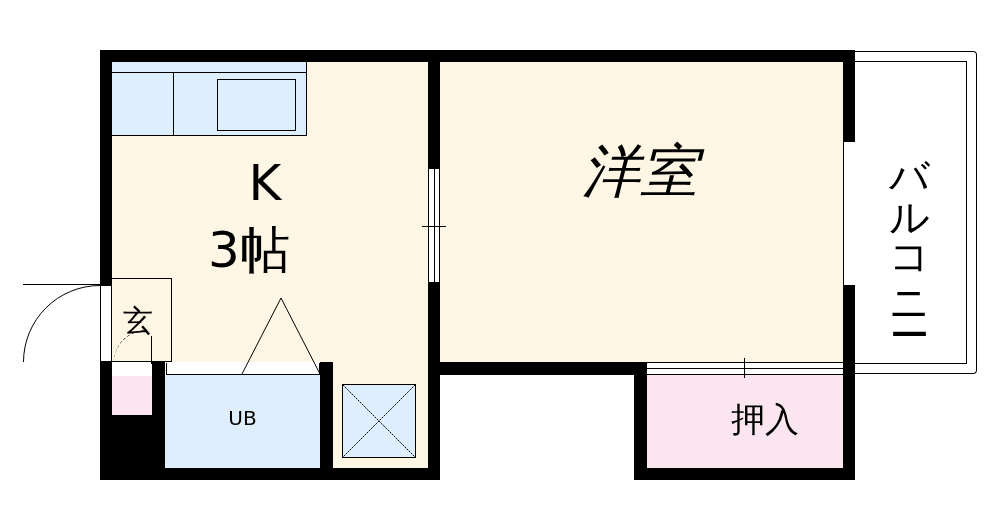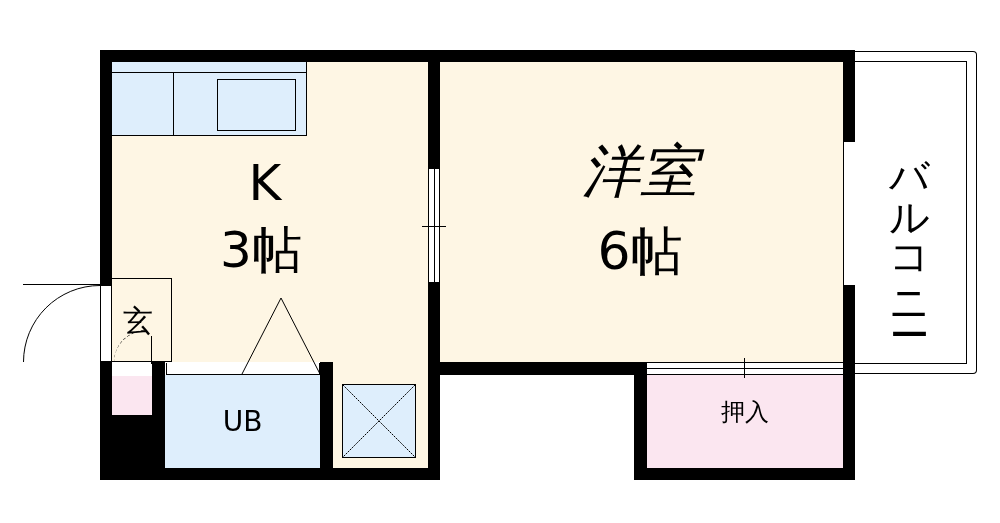--- a/index.html
+++ b/index.html
@@ -40,36 +40,36 @@
   <div class="abs" style="left:114px;top:330px;width:64px;height:64px;border-top:1px dashed #000;border-radius:50% 0 0 0;clip-path:inset(0 50% 50% 0);"></div>
   <div class="abs" style="left:151px;top:336px;width:1px;height:28px;background:#000;"></div>
 
   <div class="abs white" style="left:100px;top:285px;width:12px;height:77px;border:1px solid #000;"></div>
   <div class="abs" style="left:23px;top:285px;width:154px;height:154px;border:1px solid #000;border-radius:50%;clip-path:inset(0 50% 50% 0);"></div>
   <div class="abs" style="left:23px;top:284px;width:1px;height:2px;"></div>
   <div class="abs" style="left:23px;top:284px;width:77px;height:1px;background:#000;"></div>
 
   <div class="abs blue" style="left:165px;top:375px;width:155px;height:93px;"></div>
   <div class="abs white" style="left:166px;top:363px;width:154px;height:12px;border:1px solid #000;border-top:none;"></div>
-  <div class="label" style="left:200px;top:408px;width:85px;font-size:28px;">UB</div>
+  <div class="label" style="left:200px;top:408px;width:85px;font-size:20px;">UB</div>
   <svg class="abs" style="left:240px;top:296px;" width="82" height="82">
     <polyline points="2,78 41,2 80,78" fill="none" stroke="#000" stroke-width="1"></polyline>
   </svg>
 
   <div class="abs blue" style="left:342px;top:384px;width:74px;height:74px;border:1px solid #000;"></div>
   <svg class="abs" style="left:342px;top:384px;" width="74" height="74">
     <line x1="1" y1="1" x2="73" y2="73" stroke="#000" stroke-width="1" stroke-dasharray="2,1"></line>
     <line x1="73" y1="1" x2="1" y2="73" stroke="#000" stroke-width="1" stroke-dasharray="2,1"></line>
   </svg>
 
   <div class="abs pink" style="left:647px;top:375px;width:196px;height:93px;"></div>
   <div class="abs white" style="left:647px;top:362px;width:196px;height:13px;border-top:1px solid #000;border-bottom:1px solid #000;"></div>
   <div class="abs" style="left:647px;top:368px;width:196px;height:1px;background:#000;"></div>
   <div class="abs" style="left:744px;top:358px;width:1px;height:20px;background:#000;"></div>
-  <div class="label" style="left:690px;top:402px;width:110px;font-size:24px;font-family:Liberation Mono, monospace;">押入</div>
+  <div class="label" style="left:710px;top:402px;width:110px;font-size:34px;">押入</div>
 
   <div class="abs wall" style="left:100px;top:50px;width:755px;height:12px;"></div>
   <div class="abs wall" style="left:100px;top:50px;width:12px;height:235px;"></div>
   <div class="abs wall" style="left:100px;top:362px;width:12px;height:118px;"></div>
   <div class="abs wall" style="left:100px;top:415px;width:53px;height:65px;"></div>
   <div class="abs wall" style="left:152px;top:362px;width:13px;height:118px;"></div>
   <div class="abs wall" style="left:100px;top:468px;width:340px;height:12px;"></div>
   <div class="abs wall" style="left:320px;top:362px;width:13px;height:118px;"></div>
   <div class="abs wall" style="left:428px;top:50px;width:12px;height:118px;"></div>
   <div class="abs wall" style="left:428px;top:283px;width:12px;height:197px;"></div>
@@ -79,17 +79,16 @@
   <div class="abs wall" style="left:843px;top:50px;width:12px;height:92px;"></div>
   <div class="abs wall" style="left:843px;top:285px;width:12px;height:195px;"></div>
 
   <div class="abs white" style="left:428px;top:168px;width:12px;height:115px;border:1px solid #000;"></div>
   <div class="abs" style="left:434px;top:168px;width:1px;height:115px;background:#000;"></div>
   <div class="abs" style="left:422px;top:226px;width:24px;height:1px;background:#000;"></div>
 
   <div class="abs white" style="left:843px;top:142px;width:12px;height:143px;border-left:1px solid #000;"></div>
 
   <div class="label" style="left:210px;top:158px;width:110px;font-size:50px;">K</div>
-  <div class="label" style="left:186px;top:225px;width:150px;font-size:50px;">3帖</div>
+  <div class="label" style="left:174px;top:225px;width:150px;font-size:50px;">3帖</div>
   <div class="label" style="left:550px;top:142px;width:180px;font-size:58px;font-style:italic;">洋室</div>
-  <div class="label" style="left:560px;top:225px;width:160px;font-size:52px;">6帖</div>
 
 </div>
 
 </body></html>

